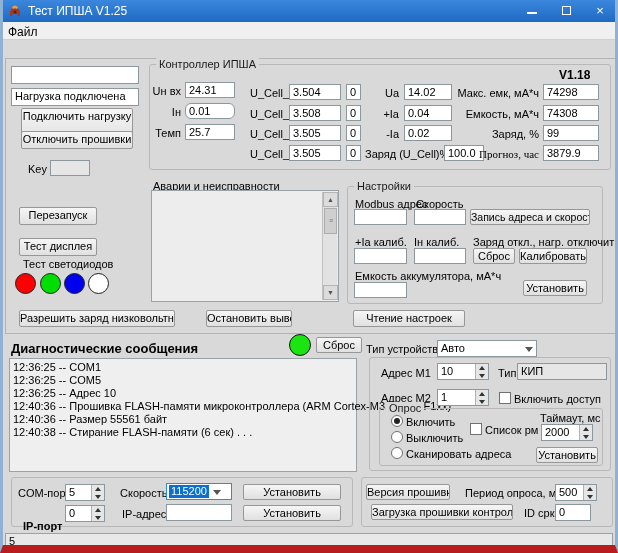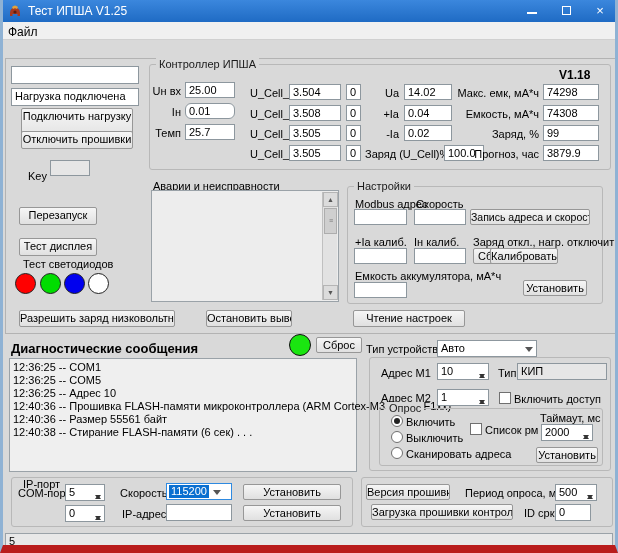--- a/index.html
+++ b/index.html
@@ -35,21 +35,21 @@
   .field.ro { background:#e6e6e6; }
   .btn { position:absolute; background:linear-gradient(#f6f6f6,#e0e0e0); border:1px solid #979797; border-radius:2px;
          font-size:11px; text-align:center; line-height:14px; color:#000; white-space:nowrap; overflow:hidden; }
   .listbox { position:absolute; background:#ededed; border:1px solid #9aa2a8; }
   .sb { position:absolute; right:1px; top:1px; bottom:1px; width:15px; background:#e2e2e2; border-left:1px solid #c0c0c0; }
   .sb-btn { position:absolute; left:0; width:15px; height:15px; background:#dcdcdc; border:1px solid #b5b5b5; font-size:7px; text-align:center; line-height:13px; color:#555; }
   .sb-thumb { position:absolute; left:1px; top:16px; width:13px; height:26px; background:#cfcfcf; border:1px solid #adadad;
               font-size:7px; text-align:center; line-height:24px; color:#777; letter-spacing:-1px; }
   .led { position:absolute; width:21px; height:21px; border-radius:50%; border:1px solid #222; }
   .indicator { position:absolute; width:22px; height:22px; border-radius:50%; border:1px solid #111; }
-  .spin { position:absolute; height:17px; background:#fff; border:1px solid #8d979e; display:flex;align-items:center; }
+  .spin { position:absolute; height:17px; background:#fff; border:1px solid #8d979e; display:flex; }
   .spin-val { flex:1; font-size:11px; line-height:15px; padding-left:3px; overflow:hidden; }
   .spin-btns { width:13px; display:flex; flex-direction:column; }
   .spin-btns i { flex:1; background:#e6e6e6; border-left:1px solid #b1b1b1; position:relative; }
   .spin-btns i.up::after { content:""; position:absolute; left:3px; top:2px; border-left:3px solid transparent; border-right:3px solid transparent; border-bottom:4px solid #333; }
   .spin-btns i.dn::after { content:""; position:absolute; left:3px; top:2px; border-left:3px solid transparent; border-right:3px solid transparent; border-top:4px solid #333; }
   .combo { position:absolute; height:17px; background:#fff; border:1px solid #8d979e; display:flex; }
   .combo.focus { border:1px solid #2f8ae0; }
   .combo-val { flex:1; font-size:11px; line-height:15px; padding-left:3px; overflow:hidden; }
   .combo-val.sel { background:#0a6fd0; color:#fff; align-self:center; flex:0 0 auto; padding:0 2px; margin-left:2px; line-height:13px; }
   .combo-arrow { width:15px; position:relative; }
@@ -89,37 +89,37 @@
     <span class="menu-item">Файл</span>
   </div>
 
 
   <div class="panel" style="left:2px; top:58px; width:612px; height:276px;"></div>
 
   <div class="field" style="left:8px; top:66px; width:128px; height:18px;"></div>
   <div class="field" style="left:8px; top:88px; width:128px; height:18px;">Нагрузка подключена</div>
   <div class="btn" style="left:18px; top:108px; width:112px; height:34px;">Подключить нагрузку</div>
   <div class="btn" style="left:18px; top:131px; width:112px; height:18px;">Отключить прошивки</div>
-  <span class="lbl" style="left:25px; top:170px;">Key</span>
+  <span class="lbl" style="left:25px; top:163px;">Key</span>
   <div class="field ro" style="left:47px; top:160px; width:40px; height:16px;"></div>
   <div class="btn" style="left:16px; top:207px; width:78px; height:18px;">Перезапуск</div>
   <div class="btn" style="left:16px; top:238px; width:78px; height:18px;">Тест дисплея</div>
   <span class="lbl" style="left:20px; top:258px;">Тест светодиодов</span>
   <span class="led" style="left: 12px; top: 273px; background: rgb(255, 0, 0);"></span>
   <span class="led" style="left: 37px; top: 273px; background: rgb(0, 221, 0);"></span>
   <span class="led" style="left: 61px; top: 273px; background: rgb(0, 0, 238);"></span>
   <span class="led" style="left: 85px; top: 273px; background: rgb(255, 255, 255);"></span>
   <div class="btn" style="left:16px; top:310px; width:156px; height:17px;">Разрешить заряд  низковольтной ячейки</div>
 
   <div class="grp" style="left:146px; top:64px; width:462px; height:106px;"></div>
   <span class="grplbl" style="left:153px; top:58px;">Контроллер ИПША</span>
   <span class="lbl bold" style="left:556px; top:68px; font-size:12px;">V1.18</span>
 
   <span class="lbl lblr" style="left:148px; top:85px; width:30px;">Uн вх</span>
-  <div class="field" style="left:182px; top:82px; width:50px; height:16px;">25.00</div>
+  <div class="field" style="left:182px; top:82px; width:50px; height:16px;">24.31</div>
   <span class="lbl lblr" style="left:148px; top:106px; width:30px;">Iн</span>
   <div class="field" style="left:182px; top:103px; width:50px; height:16px;border-radius:6px;">0.01</div>
   <span class="lbl lblr" style="left:148px; top:127px; width:30px;">Темп</span>
   <div class="field" style="left:182px; top:124px; width:50px; height:16px;">25.7</div>
 
   <span class="lbl" style="left:247px; top:87px;">U_Cell_1</span>
   <div class="field" style="left:286px; top:84px; width:52px; height:16px;">3.504</div>
   <div class="field" style="left:343px; top:84px; width:15px; height:16px;">0</div>
   <span class="lbl" style="left:247px; top:108px;">U_Cell_2</span>
   <div class="field" style="left:286px; top:105px; width:52px; height:16px;">3.508</div>
@@ -140,21 +140,21 @@
   <div class="field" style="left:401px; top:105px; width:48px; height:16px;">0.04</div>
   <span class="lbl lblr" style="left:368px; top:128px; width:28px;">-Ia</span>
   <div class="field" style="left:401px; top:125px; width:48px; height:16px;">0.02</div>
 
   <span class="lbl lblr" style="left:446px; top:87px; width:90px;">Макс. емк, мА*ч</span>
   <div class="field" style="left:540px; top:84px; width:56px; height:16px;">74298</div>
   <span class="lbl lblr" style="left:446px; top:108px; width:90px;">Емкость, мА*ч</span>
   <div class="field" style="left:540px; top:105px; width:56px; height:16px;">74308</div>
   <span class="lbl lblr" style="left:446px; top:128px; width:90px;">Заряд, %</span>
   <div class="field" style="left:540px; top:125px; width:56px; height:16px;">99</div>
-  <span class="lbl lblr" style="left:446px; top:148px; width:90px;">Прогноз, час</span>
+  <span class="lbl lblr" style="left:446px; top:148px; width:90px;font-family:Liberation Serif, serif;">Прогноз, час</span>
   <div class="field" style="left:540px; top:145px; width:56px; height:16px;">3879.9</div>
 
   <span class="lbl" style="left:150px; top:180px;">Аварии и неисправности</span>
   <div class="listbox" style="left:148px; top:190px; width:188px; height:112px;">
     <div class="sb">
       <span class="sb-btn" style="top:0;">▲</span>
       <span class="sb-thumb">≡</span>
       <span class="sb-btn" style="bottom:0;">▼</span>
     </div>
   </div>
@@ -168,21 +168,21 @@
   <div class="field" style="left:351px; top:209px; width:53px; height:16px;"></div>
   <div class="field" style="left:411px; top:209px; width:52px; height:16px;"></div>
   <div class="btn" style="left:467px; top:209px; width:120px; height:16px; font-size:10.5px;">Запись адреса и скорости</div>
 
   <span class="lbl" style="left:352px; top:236px;">+Ia калиб.</span>
   <span class="lbl" style="left:411px; top:236px;">Iн калиб.</span>
   <span class="lbl" style="left:470px; top:236px;">Заряд откл., нагр. отключить</span>
   <div class="field" style="left:351px; top:248px; width:53px; height:16px;"></div>
   <div class="field" style="left:411px; top:248px; width:52px; height:16px;"></div>
   <div class="btn" style="left:470px; top:248px; width:42px; height:16px;">Сброс</div>
-  <div class="btn" style="left:487px; top:248px; width:68px; height:16px;">Калибровать</div>
+  <div class="btn" style="left:516px; top:248px; width:68px; height:16px;">Калибровать</div>
 
   <span class="lbl" style="left:352px; top:270px;">Емкость аккумулятора, мА*ч</span>
   <div class="field" style="left:351px; top:282px; width:53px; height:16px;"></div>
   <div class="btn" style="left:520px; top:280px; width:64px; height:16px;">Установить</div>
   <div class="btn" style="left:350px; top:310px; width:112px; height:17px;">Чтение настроек</div>
 
   <span class="section-title" style="left:8px; top:341px;">Диагностические сообщения</span>
   <span class="indicator" style="left: 286px; top: 334px; background: rgb(26, 229, 16);"></span>
   <div class="btn" style="left:313px; top:337px; width:46px; height:16px;">Сброс</div>
   <div class="listbox" style="left:6px; top:358px; width:348px; height:114px; padding:2px 3px; background:#efefef;">
@@ -251,21 +251,21 @@
         <i class="up"></i>
         <i class="dn"></i>
       </span>
   </div>
   <span class="lbl" style="left:117px; top:487px;">Скорость</span>
   <div class="combo focus" style="left:163px; top:483px; width:66px;">
     <span class="combo-val sel">115200</span>
     <span class="combo-arrow"></span>
   </div>
   <div class="btn" style="left:240px; top:484px; width:98px; height:16px;">Установить</div>
-  <span class="lbl" style="left:20px; top:478px;">IP-порт</span>
+  <span class="lbl" style="left:20px; top:520px;font-weight:bold;">IP-порт</span>
   <div class="spin" style="left:62px; top:505px; width:40px;">
     <span class="spin-val">0</span>
     <span class="spin-btns">
         <i class="up"></i>
         <i class="dn"></i>
       </span>
   </div>
   <span class="lbl" style="left:119px; top:508px;">IP-адрес</span>
   <div class="field" style="left:163px; top:504px; width:66px; height:17px;"></div>
   <div class="btn" style="left:240px; top:505px; width:98px; height:16px;">Установить</div>

